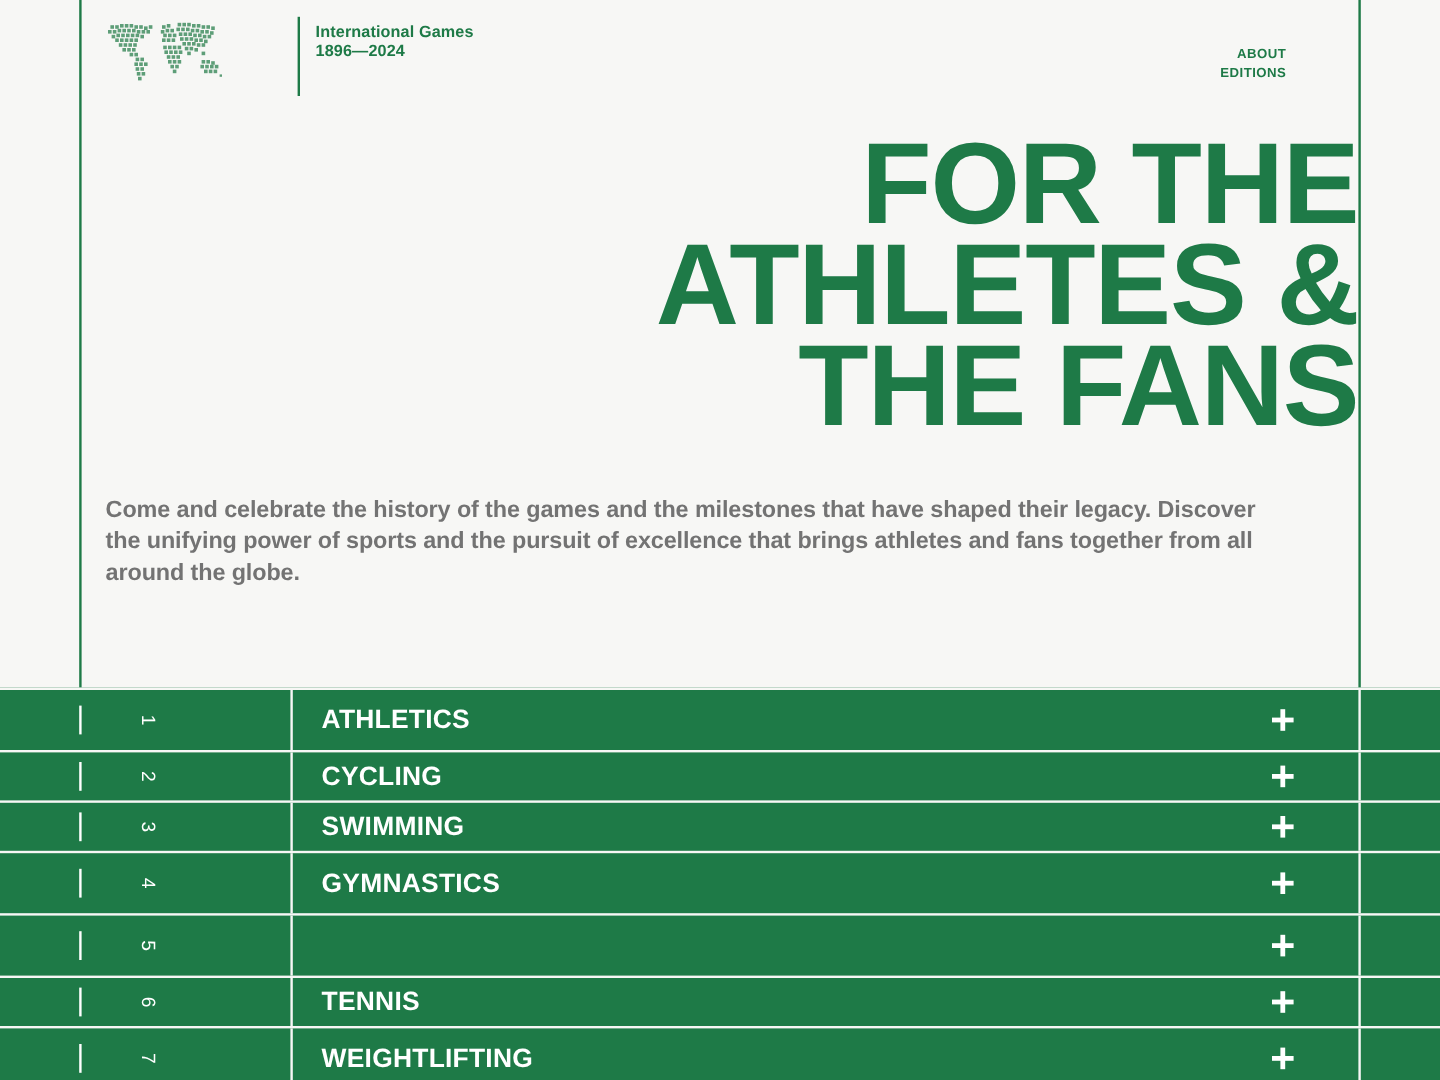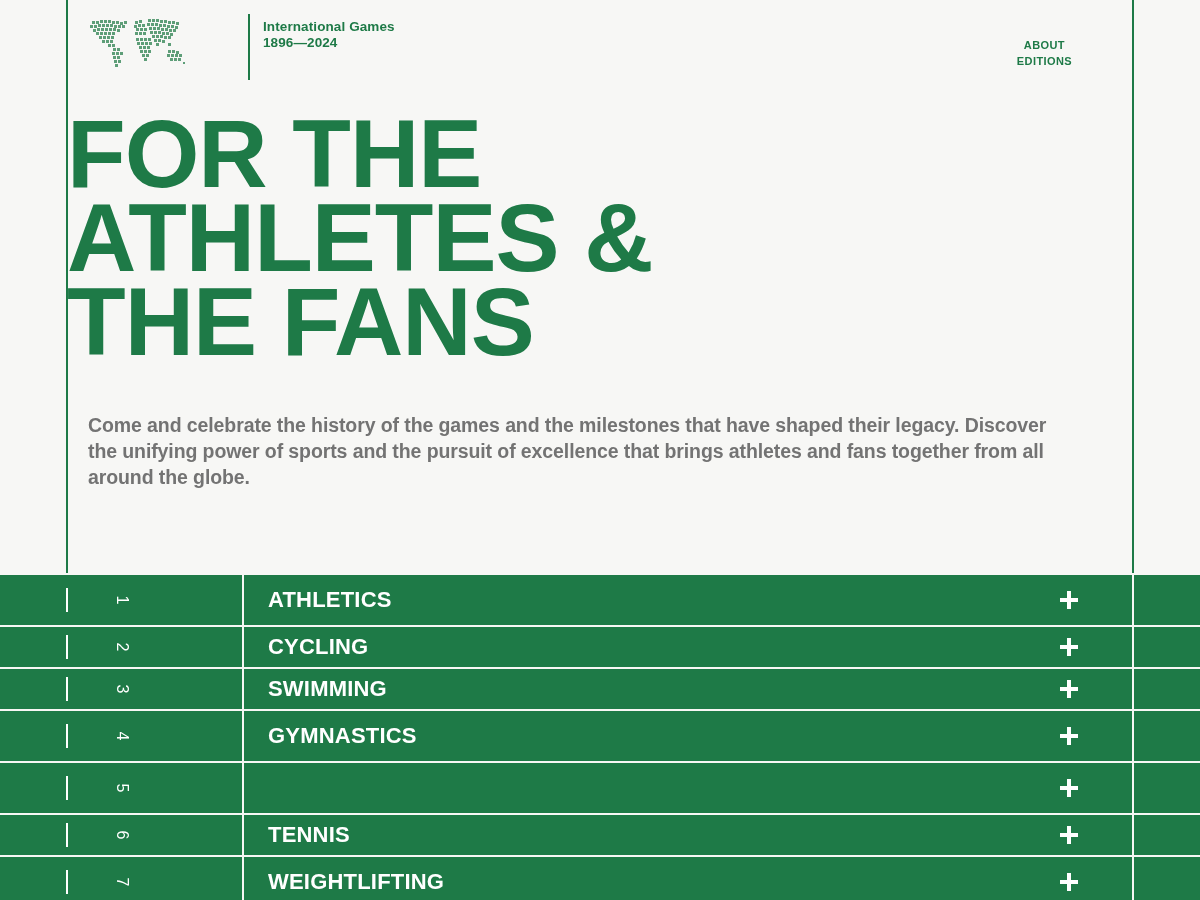--- a/index.html
+++ b/index.html
@@ -33,34 +33,34 @@
   .brand {
     position:absolute; left:263px; top:19px;
     color:#1e7a47;
     font-size:13.5px; font-weight:bold; line-height:16px;
     letter-spacing:.1px;
   }
   .brand div { white-space:nowrap; }
 
   .nav {
     position:absolute; right:88px; top:37px;
-    text-align:center;
+    text-align:right;
     margin-left:16px;
   }
   .nav a {
     display:block;
     color:#1e7a47; text-decoration:none;
     font-size:11px; font-weight:bold; line-height:16px;
     letter-spacing:.4px;
   }
 
   
   .hero-title {
     position:absolute; left:67px; top:112px; width:1065px;
-    text-align:left;
+    text-align:right;
     color:#1e7a47;
     font-size:96px; font-weight:bold; line-height:84px;
     letter-spacing:-1px;
   }
   .hero-title div { white-space:nowrap; }
 
   .hero-body {
     position:absolute; left:88px; top:412px; width:975px;
     color:#737373;
     font-size:19.5px; line-height:26px; font-weight:700;

